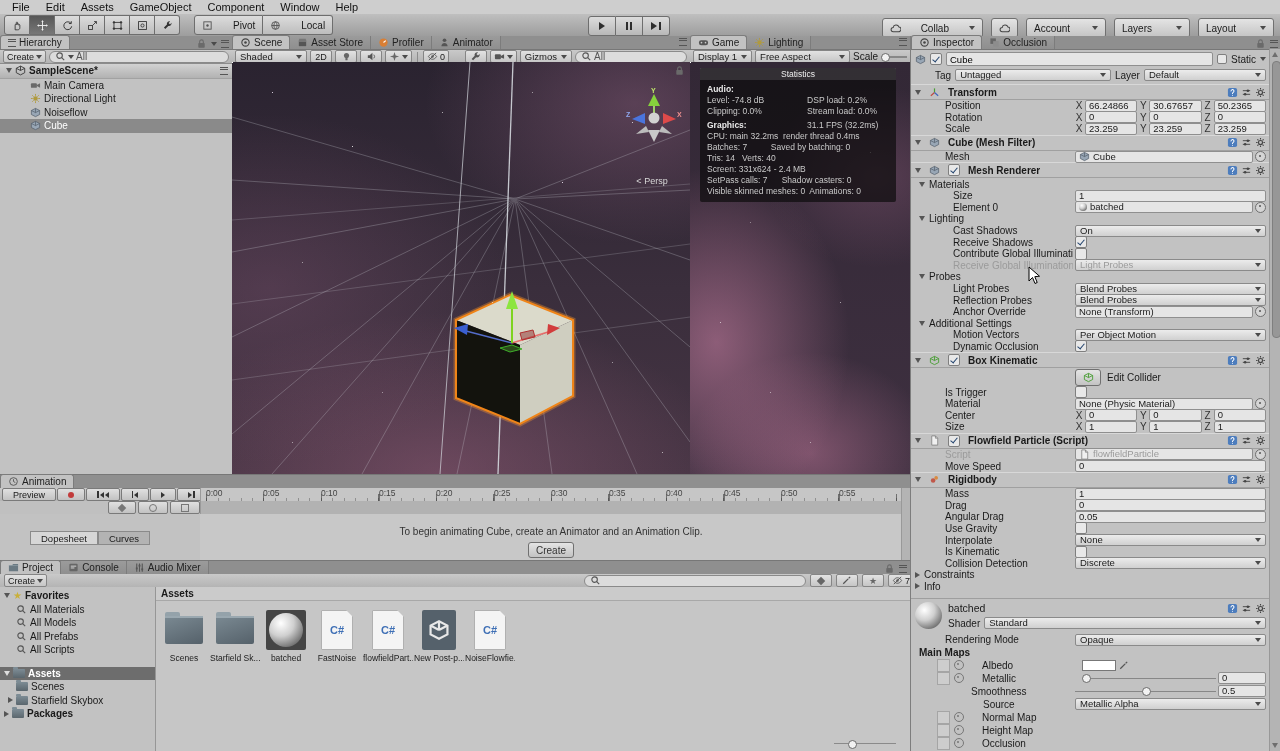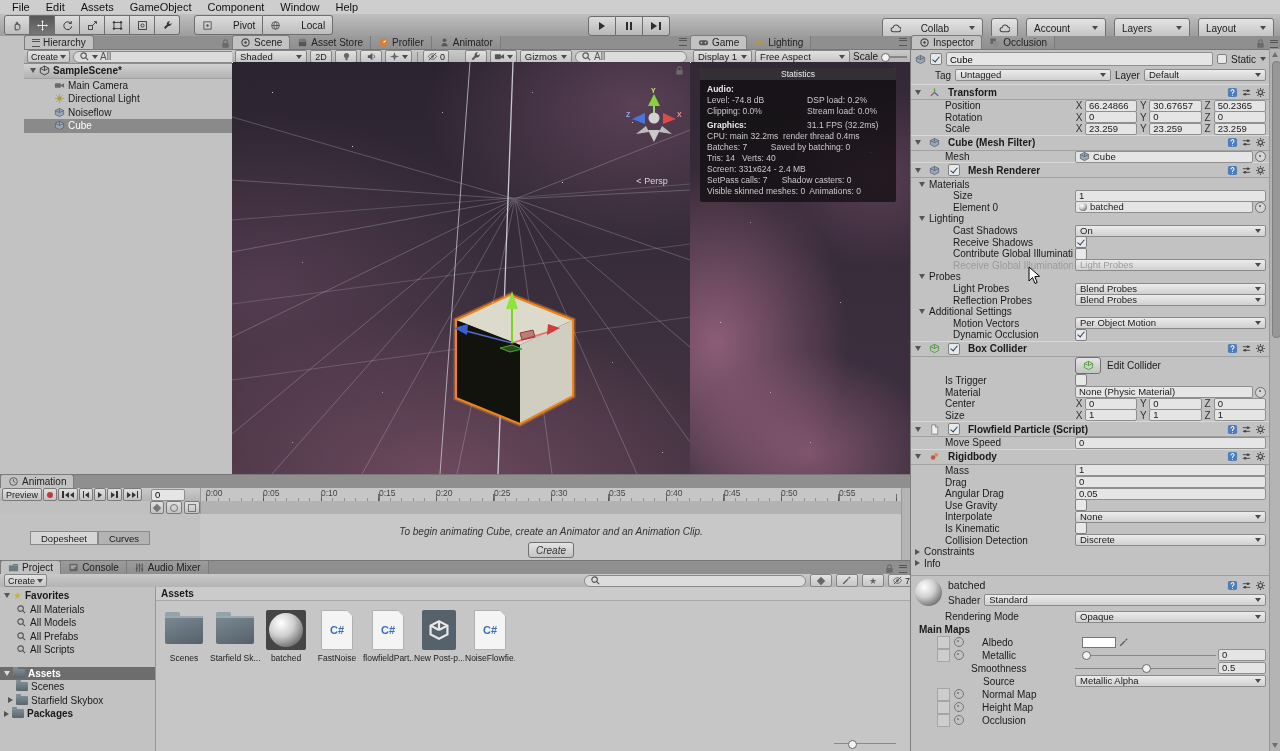--- a/index.html
+++ b/index.html
@@ -42,21 +42,21 @@
   .panel{background:#c2c2c2;}
   .tabbar{height:13px;background:#8f8f8f;display:flex;align-items:flex-end;border-bottom:1px solid #777;position:relative;}
   .tab{height:13px;padding:0 7px;display:flex;align-items:center;gap:3px;color:#222;background:linear-gradient(#9b9b9b,#8f8f8f);border-right:1px solid #7c7c7c;font-size:10px;white-space:nowrap;}
   .tab.active{background:#c2c2c2;border-radius:3px 3px 0 0;border:1px solid #7c7c7c;border-bottom:none;}
   .corner-ics{position:absolute;right:3px;top:2px;display:flex;gap:4px;align-items:center;}
   .ctlbar{height:13px;background:linear-gradient(#c9c9c9,#b3b3b3);border-bottom:1px solid #8c8c8c;display:flex;align-items:center;gap:3px;padding:0 3px;}
   .minidrop{height:11px;background:linear-gradient(#e2e2e2,#c6c6c6);border:1px solid #858585;border-radius:2px;display:flex;align-items:center;gap:4px;padding:0 4px;font-size:9.5px;}
   .minibtn{height:11px;min-width:14px;background:linear-gradient(#e2e2e2,#c6c6c6);border:1px solid #858585;border-radius:2px;display:flex;align-items:center;justify-content:center;gap:2px;padding:0 3px;font-size:9px;}
   .sep-v{width:1px;height:10px;background:#8c8c8c;margin:0 2px;}
   
-  #hierarchy{left:0;top:36px;width:232px;height:438px;border-right:1px solid #818181;padding-left:24px;}
+  #hierarchy{left:0;top:36px;width:232px;height:438px;border-right:1px solid #818181;}
   .hrow{height:13.5px;display:flex;align-items:center;gap:3px;padding-left:30px;font-size:10px;}
   .hrow.selected{background:#8a8a8a;color:#fff;}
   .scene-row{padding-left:6px;background:linear-gradient(#d2d2d2,#b2b2b2);border-bottom:1px solid #a2a2a2;font-weight:bold;}
   
   #sceneview{left:232px;top:36px;width:458px;height:438px;border-right:1px solid #4e4e4e;}
   #scene-canvas{position:absolute;left:0;top:26px;width:458px;height:412px;overflow:hidden;
     background:
       radial-gradient(ellipse 300px 200px at 88% 10%, rgba(152,102,134,.42), transparent 70%),
       radial-gradient(ellipse 340px 250px at 8% 55%, rgba(128,84,114,.35), transparent 70%),
       radial-gradient(ellipse 420px 230px at 45% 100%, rgba(165,102,132,.42), transparent 70%),
@@ -104,32 +104,32 @@
   .circ{width:8px;height:8px;border:1px solid #777;border-radius:50%;flex:none;position:relative;}
   .circ::after{content:"";position:absolute;left:2px;top:2px;width:2px;height:2px;background:#777;border-radius:50%;}
   .sphere{border-radius:50%;background:radial-gradient(circle at 35% 30%, #fff, #cfcfcf 40%, #707070 78%, #3c3c3c);flex:none;}
   #iscroll{position:absolute;right:0;top:13px;bottom:0;width:11px;background:#b4b4b4;border-left:1px solid #989898;}
   #iscroll .thumbv{position:absolute;left:1.5px;top:12px;width:7px;height:275px;background:#979797;border:1px solid #7f7f7f;border-radius:4px;}
   #iscroll .aru{position:absolute;left:2px;top:3px;width:0;height:0;border-left:3.5px solid transparent;border-right:3.5px solid transparent;border-bottom:5px solid #6e6e6e;}
   #iscroll .ard{position:absolute;left:2px;bottom:3px;width:0;height:0;border-left:3.5px solid transparent;border-right:3.5px solid transparent;border-top:5px solid #6e6e6e;}
   
   #animation{left:0;top:474px;width:910px;height:86px;border-top:1px solid #777;}
   #anim-ctl{position:absolute;left:0;top:13px;width:200px;height:13px;background:linear-gradient(#cacaca,#b4b4b4);border-bottom:1px solid #9a9a9a;display:flex;align-items:center;gap:1px;padding-left:2px;}
-  .abtn{height:11px;background:linear-gradient(#e0e0e0,#c2c2c2);border:1px solid #7a7a7a;border-radius:2px;display:flex;align-items:center;justify-content:center;gap:1px;padding:0 3px;font-size:9px;}
+  .abtn{height:11px;background:linear-gradient(#e0e0e0,#c2c2c2);border:1px solid #7a7a7a;border-radius:2px;display:flex;align-items:center;justify-content:center;gap:1px;padding:0 10px;font-size:9px;}
   .mini-tri-l{width:0;height:0;border-top:3px solid transparent;border-bottom:3px solid transparent;border-right:4.5px solid #333;}
   .mini-tri-r{width:0;height:0;border-top:3px solid transparent;border-bottom:3px solid transparent;border-left:4.5px solid #333;}
   .mini-bar{width:1.5px;height:7px;background:#333;}
   #anim-ruler{position:absolute;left:200px;top:13px;right:8px;height:13px;background:#c6c6c6;border-bottom:1px solid #9a9a9a;border-left:1px solid #9a9a9a;overflow:hidden;
     background-image:repeating-linear-gradient(90deg,rgba(40,40,40,.55) 0 1px,transparent 1px 57.5px),repeating-linear-gradient(90deg,rgba(90,90,90,.5) 0 1px,transparent 1px 11.5px);
     background-size:710px 7px,710px 3px;background-position:5px 6px,5px 10px;background-repeat:no-repeat;}
   #anim-ruler span{position:absolute;top:0px;color:#444;font-size:8.5px;}
   #anim-row2{position:absolute;left:0;top:26px;width:200px;height:13px;background:#c0c0c0;border-bottom:1px solid #a5a5a5;display:flex;justify-content:flex-end;align-items:center;gap:2px;padding-right:6px;}
   #anim-track{position:absolute;left:200px;top:26px;right:8px;height:13px;background:#b2b2b2;border-bottom:1px solid #a2a2a2;border-left:1px solid #9a9a9a;}
   #anim-left{position:absolute;left:0;top:39px;width:200px;bottom:0;background:#c2c2c2;border-right:1px solid #9a9a9a;}
-  #anim-main{position:absolute;left:200px;top:39px;right:8px;bottom:0;background:#c8c8c8;font-style:italic;}
+  #anim-main{position:absolute;left:200px;top:39px;right:8px;bottom:0;background:#c8c8c8;}
   #anim-sheet-tabs{position:absolute;left:30px;bottom:16px;display:flex;margin-top:20px;}
   .sheet-tab{height:12px;padding:0 10px;display:flex;align-items:center;border:1px solid #8a8a8a;background:#b3b3b3;font-size:9.5px;}
   .sheet-tab.active{background:#d6d6d6;}
   #anim-msg{position:absolute;left:0;right:0;top:12px;text-align:center;color:#333;font-size:10px;}
   #anim-scroll{position:absolute;right:0;top:13px;bottom:0;width:8px;background:#b4b4b4;border-left:1px solid #999;}
   .dmd{width:6px;height:6px;background:#777;transform:rotate(45deg);}
   
   #project{left:0;top:560px;width:910px;height:191px;border-top:1px solid #777;}
   #proj-bar{position:absolute;left:0;top:13px;width:910px;height:13px;background:linear-gradient(#c9c9c9,#b4b4b4);border-bottom:1px solid #939393;display:flex;align-items:center;gap:4px;padding:0 4px;}
   #proj-tree{position:absolute;left:0;top:26px;width:155px;bottom:0;background:#c2c2c2;border-right:1px solid #969696;padding-top:2px;}
@@ -1197,20 +1197,29 @@
         </div>
       <div class="irow sub">
           <span class="ilabel">Reflection Probes</span>
           <div class="val">
             <div class="idrop grow">
               <span>Blend Probes</span>
               <i class="caret"></i>
             </div>
           </div>
         </div>
+      <div class="irow sub">
+          <span class="ilabel">Anchor Override</span>
+          <div class="val">
+            <div class="ifield grow">
+              <span>None (Transform)</span>
+            </div>
+            <span class="picker"></span>
+          </div>
+        </div>
       <div class="sect">
           <i class="fold open"></i>
           <span>Additional Settings</span>
         </div>
       <div class="irow sub">
           <span class="ilabel">Motion Vectors</span>
           <div class="val">
             <div class="idrop grow">
               <span>Per Object Motion</span>
               <i class="caret"></i>
@@ -1227,21 +1236,21 @@
         </div>
 
       <div class="comp-head">
         <i class="fold open"></i>
         <svg class="ic" viewBox="0 0 12 12">
             <use href="#ic-boxcol"></use>
           </svg>
         <span class="cb">
             <span class="tick"></span>
           </span>
-        <span class="comp-title">Box Collider</span>
+        <span class="comp-title">Box Kinematic</span>
         <span class="head-icons">
             <svg class="ic" viewBox="0 0 12 12">
               <use href="#ic-book"></use>
             </svg>
             <svg class="ic" viewBox="0 0 12 12">
               <use href="#ic-preset"></use>
             </svg>
             <svg class="ic" viewBox="0 0 12 12">
               <use href="#ic-gear"></use>
             </svg>
@@ -1310,20 +1319,32 @@
               <use href="#ic-book"></use>
             </svg>
             <svg class="ic" viewBox="0 0 12 12">
               <use href="#ic-preset"></use>
             </svg>
             <svg class="ic" viewBox="0 0 12 12">
               <use href="#ic-gear"></use>
             </svg>
           </span>
       </div>
+      <div class="irow disabled">
+          <span class="ilabel">Script</span>
+          <div class="val">
+            <div class="ifield grow">
+              <svg class="ic" width="8" height="8" viewBox="0 0 12 12">
+                <use href="#ic-page"></use>
+              </svg>
+              <span>flowfieldParticle</span>
+            </div>
+            <span class="picker"></span>
+          </div>
+        </div>
       <div class="irow">
           <span class="ilabel">Move Speed</span>
           <div class="val">
             <span class="ifield grow">0</span>
           </div>
         </div>
 
       <div class="comp-head">
         <i class="fold open"></i>
         <svg class="ic" viewBox="0 0 12 12">

